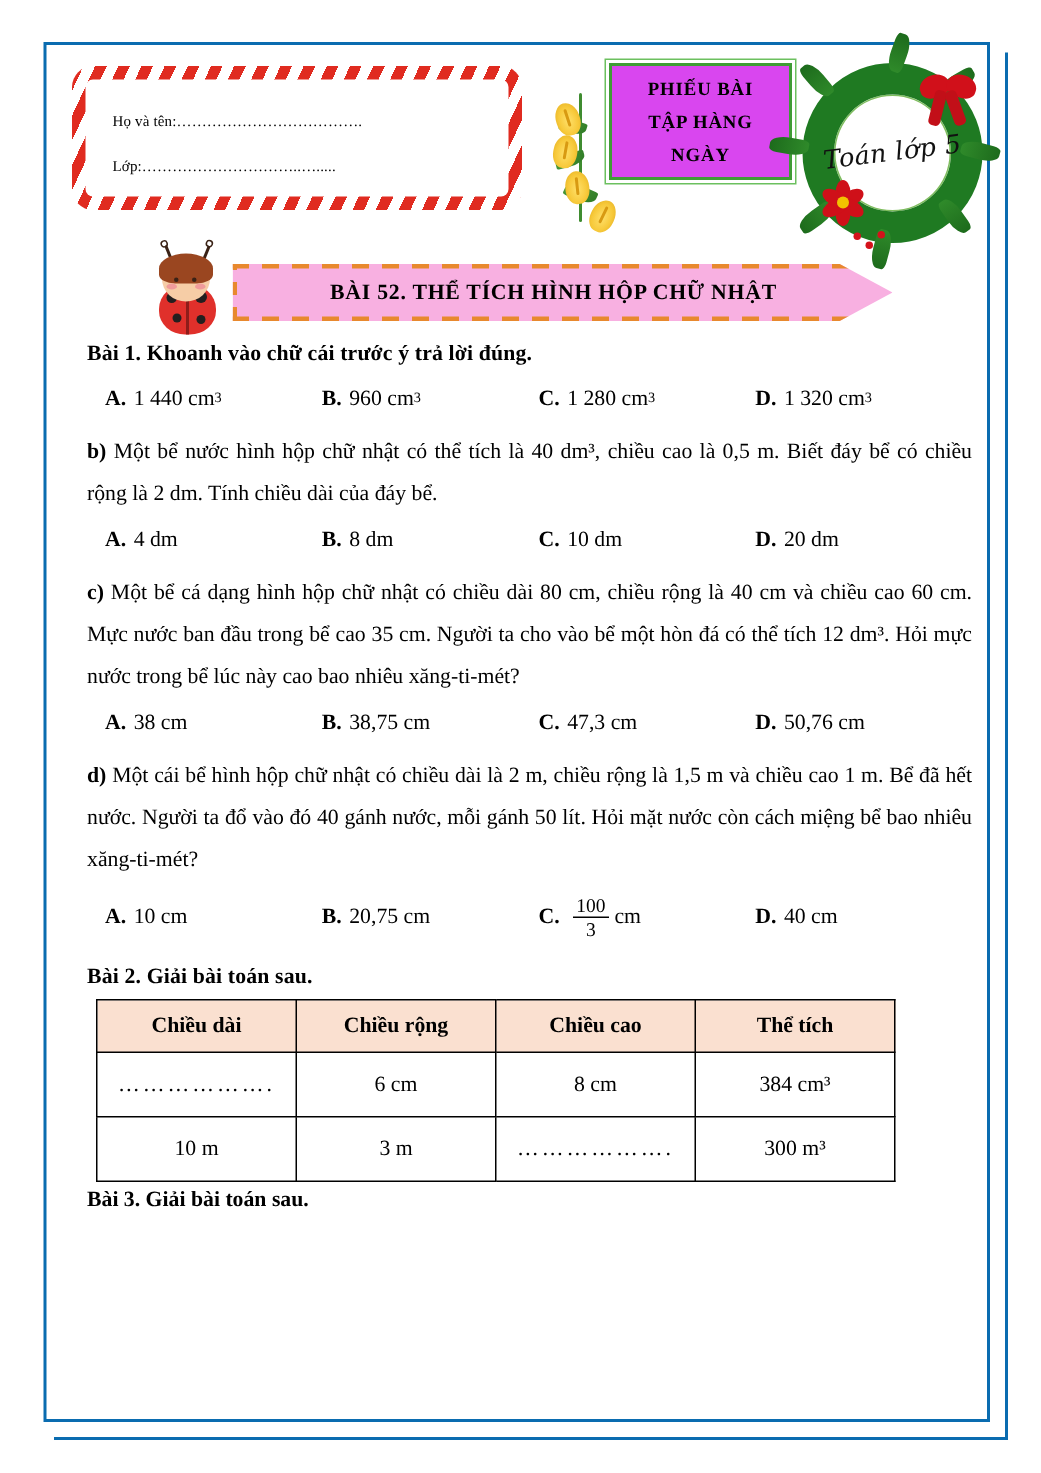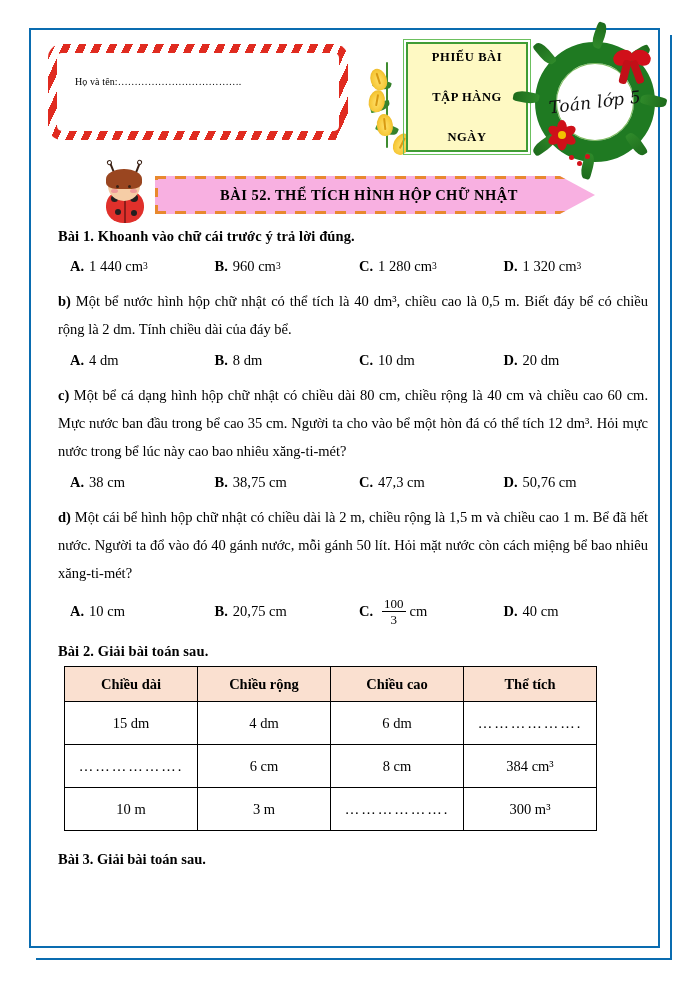--- a/index.html
+++ b/index.html
@@ -81,31 +81,30 @@
     white-space: nowrap;
     letter-spacing: .1px;
   }
 
   
   .green-box {
     position: absolute;
     left: 377px;
     top: 14px;
     width: 122px;
-    height: 110px;
+    height: 78px;
     box-sizing: border-box;
     border: 2px solid #3f9c35;
     outline: 1px solid #6cc05f;
     outline-offset: 2px;
-    background: #fef9c3;
+    background: #d946ef;
     display: flex;
     flex-direction: column;
     align-items: center;
     justify-content: center;
-    gap: 18px;
   }
   .green-box-line {
     font-size: 12.5px;
     font-weight: bold;
     letter-spacing: .6px;
     line-height: 22px;
     text-align: center;
     white-space: nowrap;
   }
   
@@ -457,34 +456,35 @@
     font-weight: bold;
     height: 32px;
     margin-top: 28px;
   }
   .dots {
     letter-spacing: 2px;
   }
   .sec-heading {
     font-size: 14.5px;
     font-weight: bold;
-    margin-top: 20px;
+    margin-top: 4px;
   }
 </style>
 </head>
 <body>
 
 <div class="page-frame-outer"></div>
 <div class="page-frame-inner"></div>
 
 <div class="header">
 
   <div class="name-box">
     <div class="name-box-inner">
       <div class="name-line">Họ và tên:……………………………….</div>
+      <div class="name-line">Lớp:…………………………..….....</div>
     </div>
   </div>
 
   <div>
     <div class="stem" style="left:357px; top:34px; width:2px; height:86px;"></div>
     <div class="leaf" style="left:344px; top:52px; width:18px; height:9px; transform:rotate(18deg);"></div>
     <div class="leaf" style="left:341px; top:74px; width:20px; height:9px; transform:rotate(-14deg);"></div>
     <div class="leaf" style="left:347px; top:96px; width:22px; height:10px; transform:rotate(24deg);"></div>
     <div class="lily" style="left:345px; top:40px; transform:rotate(-18deg);"></div>
     <div class="lily" style="left:338px; top:62px; transform:rotate(10deg);"></div>
@@ -663,26 +663,20 @@
     <table class="data">
       <thead>
         <tr>
           <th>Chiều dài</th>
           <th>Chiều rộng</th>
           <th>Chiều cao</th>
           <th>Thể tích</th>
         </tr>
       </thead>
       <tbody>
-        <tr>
-          <td>15 dm</td>
-          <td>4 dm</td>
-          <td>6 dm</td>
-          <td class="dots">……………….</td>
-        </tr>
         <tr>
           <td class="dots">……………….</td>
           <td>6 cm</td>
           <td>8 cm</td>
           <td>384 cm³</td>
         </tr>
         <tr>
           <td>10 m</td>
           <td>3 m</td>
           <td class="dots">……………….</td>

